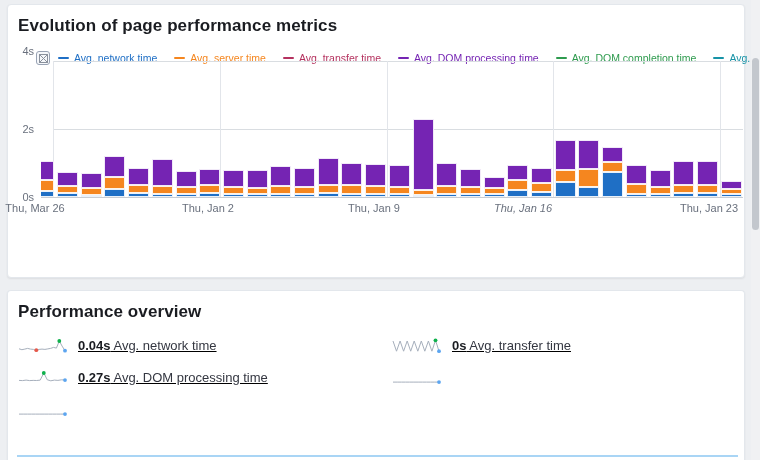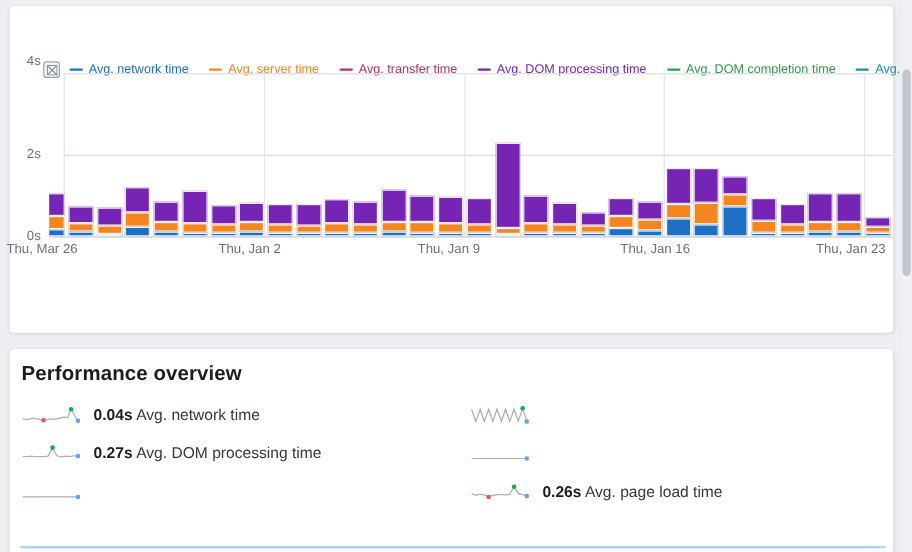--- a/index.html
+++ b/index.html
@@ -29,37 +29,38 @@
   .baseline   { position:absolute; height:1px; background:#c9cdd3; left:33px; width:702px; top:192px; }
   .ytick { position:absolute; left:2px; width:24px; text-align:right; font-size:11px; color:#69707d; }
   .xtick { position:absolute; top:197px; font-size:11px; color:#69707d; transform:translateX(-50%); white-space:nowrap; }
   .bars-clip { position:absolute; left:33px; top:50px; width:702px; height:142px; overflow:hidden; }
   .bar { position:absolute; bottom:0; width:21px; display:flex; flex-direction:column-reverse; cursor:pointer; }
   .bar-seg { width:100%; border:1px solid rgba(255,255,255,.9); }
 
   
   .metrics { position:absolute; left:9px; top:38px; width:720px; display:grid;
              grid-template-columns:374px auto; grid-auto-rows:32px; align-items:center; }
-  .metric { display:flex; align-items:center; gap:9px; }
+  .metric { display:flex; align-items:center; gap:9px;text-decoration:underline; }
   .metric svg { flex:0 0 auto; }
   .metric-text { font-size:13px; color:#343741; white-space:nowrap; }
   .metric-text b { color:#1a1c21; font-weight:700; }
 
   .divider-blue { position:absolute; left:9px; top:164px; width:721px; height:2px; background:#a9d5f5; }
 
   
   .scroll-track { position:absolute; right:0; top:0; width:9px; height:460px; background:#f0f1f3; }
   .scroll-thumb { position:absolute; left:1px; top:58px; width:7px; height:172px; background:#c3c7cd; border-radius:4px; }
 </style>
 </head>
 <body>
 
 <div class="page">
 
   <section class="card card-evolution">
+    <h2 class="card-title">Evolution of page performance metrics</h2>
 
     <div class="plot">
       <div class="legend-row">
         <span class="legend-icon">
           <svg width="9" height="9" viewBox="0 0 9 9">
             <rect x="0.5" y="0.5" width="8" height="8" fill="none" stroke="#8a919c"></rect>
             <path d="M0.5 0.5 L8.5 8.5 M8.5 0.5 L0.5 8.5" stroke="#8a919c" stroke-width="1" fill="none"></path>
           </svg>
         </span>
         <div class="legend" id="legend">
@@ -254,21 +255,21 @@
             <div class="bar-seg" style="height: 2.76px; background: rgb(31, 111, 197);"></div>
             <div class="bar-seg" style="height: 5.52px; background: rgb(245, 134, 31);"></div>
             <div class="bar-seg" style="height: 7.59px; background: rgb(117, 36, 179);"></div>
           </div>
         </div>
       <div class="baseline"></div>
       <div id="xticks">
           <div class="xtick" style="left: 27px;">Thu, Mar 26</div>
           <div class="xtick" style="left: 200px;">Thu, Jan 2</div>
           <div class="xtick" style="left: 366px;">Thu, Jan 9</div>
-          <div class="xtick" style="left: 538px;">Thu, Jan 16</div>
+          <div class="xtick" style="left: 515px; font-style: italic;">Thu, Jan 16</div>
           <div class="xtick" style="left: 701px;">Thu, Jan 23</div>
         </div>
     </div>
   </section>
 
   <section class="card card-overview">
     <h2 class="card-title">Performance overview</h2>
     <div class="metrics" id="metrics">
         <div class="metric">
           <svg width="52" height="20">
@@ -278,49 +279,41 @@
             <circle cx="48.0" cy="15.7" r="1.9" fill="#5ca5f0"></circle>
           </svg>
           <span class="metric-text"><b>0.04s</b><span> Avg. network time</span></span>
         </div>
         <div class="metric">
           <svg width="52" height="20">
             <polyline points="2.0,6.0 5.5,16.2 9.1,6.0 12.6,16.2 16.2,6.0 19.7,16.2 23.2,6.0 26.8,16.2 30.3,6.0 33.8,16.2 37.4,6.0 40.9,16.2 44.5,5.3 48.0,16.2" fill="none" stroke="#a6afbc" stroke-width="1"></polyline>
             <circle cx="44.5" cy="5.3" r="1.9" fill="#0fb14c"></circle>
             <circle cx="48.0" cy="16.2" r="1.9" fill="#5ca5f0"></circle>
           </svg>
+          <span class="metric-text"><b>0s</b><span> Avg. transfer time</span></span>
         </div>
         <div class="metric">
           <svg width="52" height="20">
             <polyline points="2.0,13.4 5.5,13.6 9.1,13.1 12.6,13.6 16.2,13.4 19.7,13.5 23.2,13.1 26.8,6.0 30.3,12.8 33.8,13.8 37.4,13.1 40.9,13.4 44.5,12.8 48.0,13.1" fill="none" stroke="#a6afbc" stroke-width="1"></polyline>
             <circle cx="26.8" cy="6.0" r="1.9" fill="#0fb14c"></circle>
             <circle cx="48.0" cy="13.1" r="1.9" fill="#5ca5f0"></circle>
           </svg>
           <span class="metric-text"><b>0.27s</b><span> Avg. DOM processing time</span></span>
         </div>
         <div class="metric">
           <svg width="52" height="20">
             <polyline points="2.0,15.1 6.2,15.1 10.4,15.1 14.5,15.1 18.7,15.1 22.9,15.1 27.1,15.1 31.3,15.1 35.5,15.1 39.6,15.1 43.8,15.1 48.0,15.1" fill="none" stroke="#a6afbc" stroke-width="1"></polyline>
             <circle cx="48.0" cy="15.1" r="1.9" fill="#5ca5f0"></circle>
           </svg>
         </div>
         <div class="metric">
           <svg width="52" height="20">
             <polyline points="2.0,15.1 6.2,15.1 10.4,15.1 14.5,15.1 18.7,15.1 22.9,15.1 27.1,15.1 31.3,15.1 35.5,15.1 39.6,15.1 43.8,15.1 48.0,15.1" fill="none" stroke="#a6afbc" stroke-width="1"></polyline>
             <circle cx="48.0" cy="15.1" r="1.9" fill="#5ca5f0"></circle>
           </svg>
-        </div>
-        <div class="metric">
-          <svg width="52" height="20">
-            <polyline points="2.0,12.4 5.5,13.8 9.1,12.8 12.6,13.4 16.2,15.1 19.7,13.8 23.2,13.4 26.8,13.1 30.3,13.4 33.8,12.8 37.4,6.6 40.9,12.4 44.5,13.1 48.0,14.4" fill="none" stroke="#a6afbc" stroke-width="1"></polyline>
-            <circle cx="16.2" cy="15.1" r="1.9" fill="#e5584a"></circle>
-            <circle cx="37.4" cy="6.6" r="1.9" fill="#0fb14c"></circle>
-            <circle cx="48.0" cy="14.4" r="1.9" fill="#5ca5f0"></circle>
-          </svg>
-          <span class="metric-text"><b>0.26s</b><span> Avg. page load time</span></span>
         </div>
       </div>
     <div class="divider-blue"></div>
   </section>
 
   <div class="scroll-track">
     <div class="scroll-thumb"></div>
   </div>
 </div>
 

